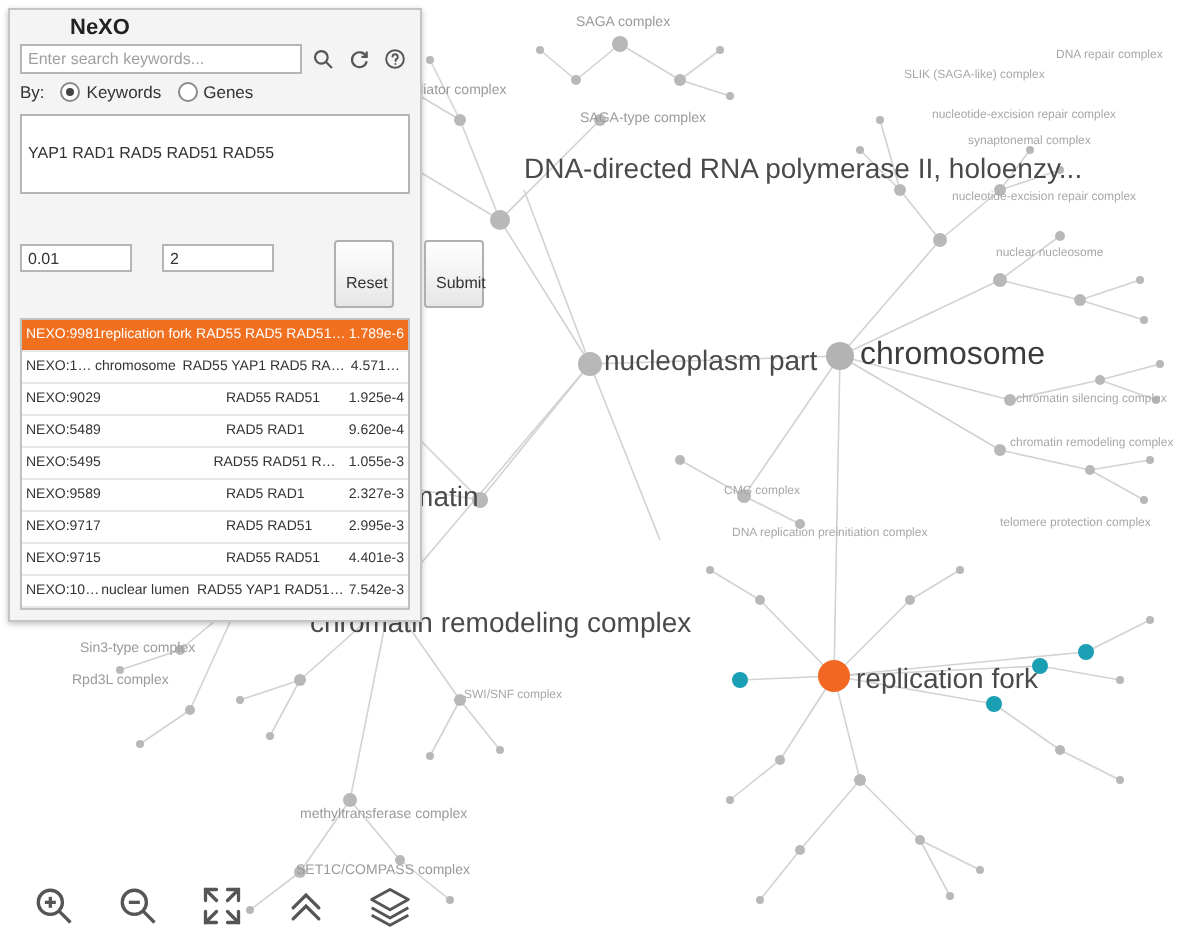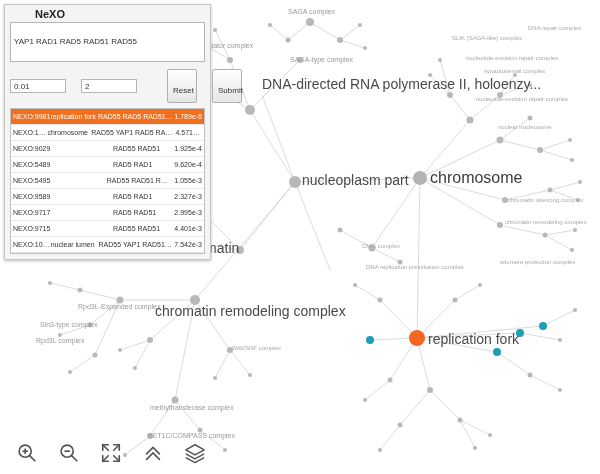--- a/index.html
+++ b/index.html
@@ -146,20 +146,21 @@
   .btn {
     height: 31px;
     min-width: 30px;
     font-size: 8px;
     border: 1px solid #b0b0b0;
     border-radius: 2px;
     background: linear-gradient(#ffffff, #e6e6e6);
     color: #333;
     padding: 16px 5px;
     cursor: pointer;
+    margin-top: 16px;
   }
 
   
   #results-table {
     border: 1px solid #c0c0c0;
     background: #fff;
     font-size: 7px;
     color: #333;
   }
   .trow {
@@ -414,21 +415,54 @@
   <div class="node-label tiny" style="left:232px; top:345px;">SWI/SNF complex</div>
   <div class="node-label small" style="left:150px; top:404px;">methyltransferase complex</div>
   <div class="node-label small" style="left:148px; top:432px;">SET1C/COMPASS complex</div>
 </div>
 
 <div id="nexo-panel">
   <div id="panel-title">NeXO</div>
 
   <div class="panel-body">
 
-
+    <div class="search-row">
+      <input id="search-input" type="text" placeholder="Enter search keywords..." style="">
+      <div class="icon-btn">
+        <svg width="11" height="11" viewBox="0 0 16 16" fill="none" stroke="#555" stroke-width="1.6">
+          <circle cx="6.8" cy="6.8" r="4.6"></circle>
+            <line x1="10.4" y1="10.4" x2="14.5" y2="14.5"></line>
+        </svg>
+      </div>
+      <div class="icon-btn">
+        <svg width="11" height="11" viewBox="0 0 16 16" fill="none" stroke="#555" stroke-width="1.6">
+          <path d="M13.2 6.2A5.4 5.4 0 1 0 13.6 9.6"></path>
+            <polyline points="13.6,2.6 13.6,6.4 9.8,6.4"></polyline>
+        </svg>
+      </div>
+      <div class="icon-btn">
+        <svg width="11" height="11" viewBox="0 0 16 16" fill="none" stroke="#555" stroke-width="1.4">
+          <circle cx="8" cy="8" r="6.4"></circle>
+          <path d="M6.2 6.2a1.9 1.9 0 1 1 2.3 2.1v1.1" stroke-linecap="round"></path>
+          <circle cx="8.3" cy="11.6" r="0.7" fill="#555" stroke="none"></circle>
+        </svg>
+      </div>
+    </div>
+
+    <div class="by-row">
+      <span>By:</span>
+      <span class="radio-wrap">
+        <span class="radio checked"></span>
+        <span>Keywords</span>
+      </span>
+      <span class="radio-wrap">
+        <span class="radio"></span>
+        <span>Genes</span>
+      </span>
+    </div>
 
     <textarea id="term-textarea" style="">YAP1 RAD1 RAD5 RAD51 RAD55</textarea>
 
     <div class="params-row">
       <input class="param-input" type="text" value="0.01" style="">
       <input class="param-input" type="text" value="2" style="">
       <span class="flex-spacer"></span>
       <button class="btn">Reset</button>
       <button class="btn">Submit</button>
     </div>

